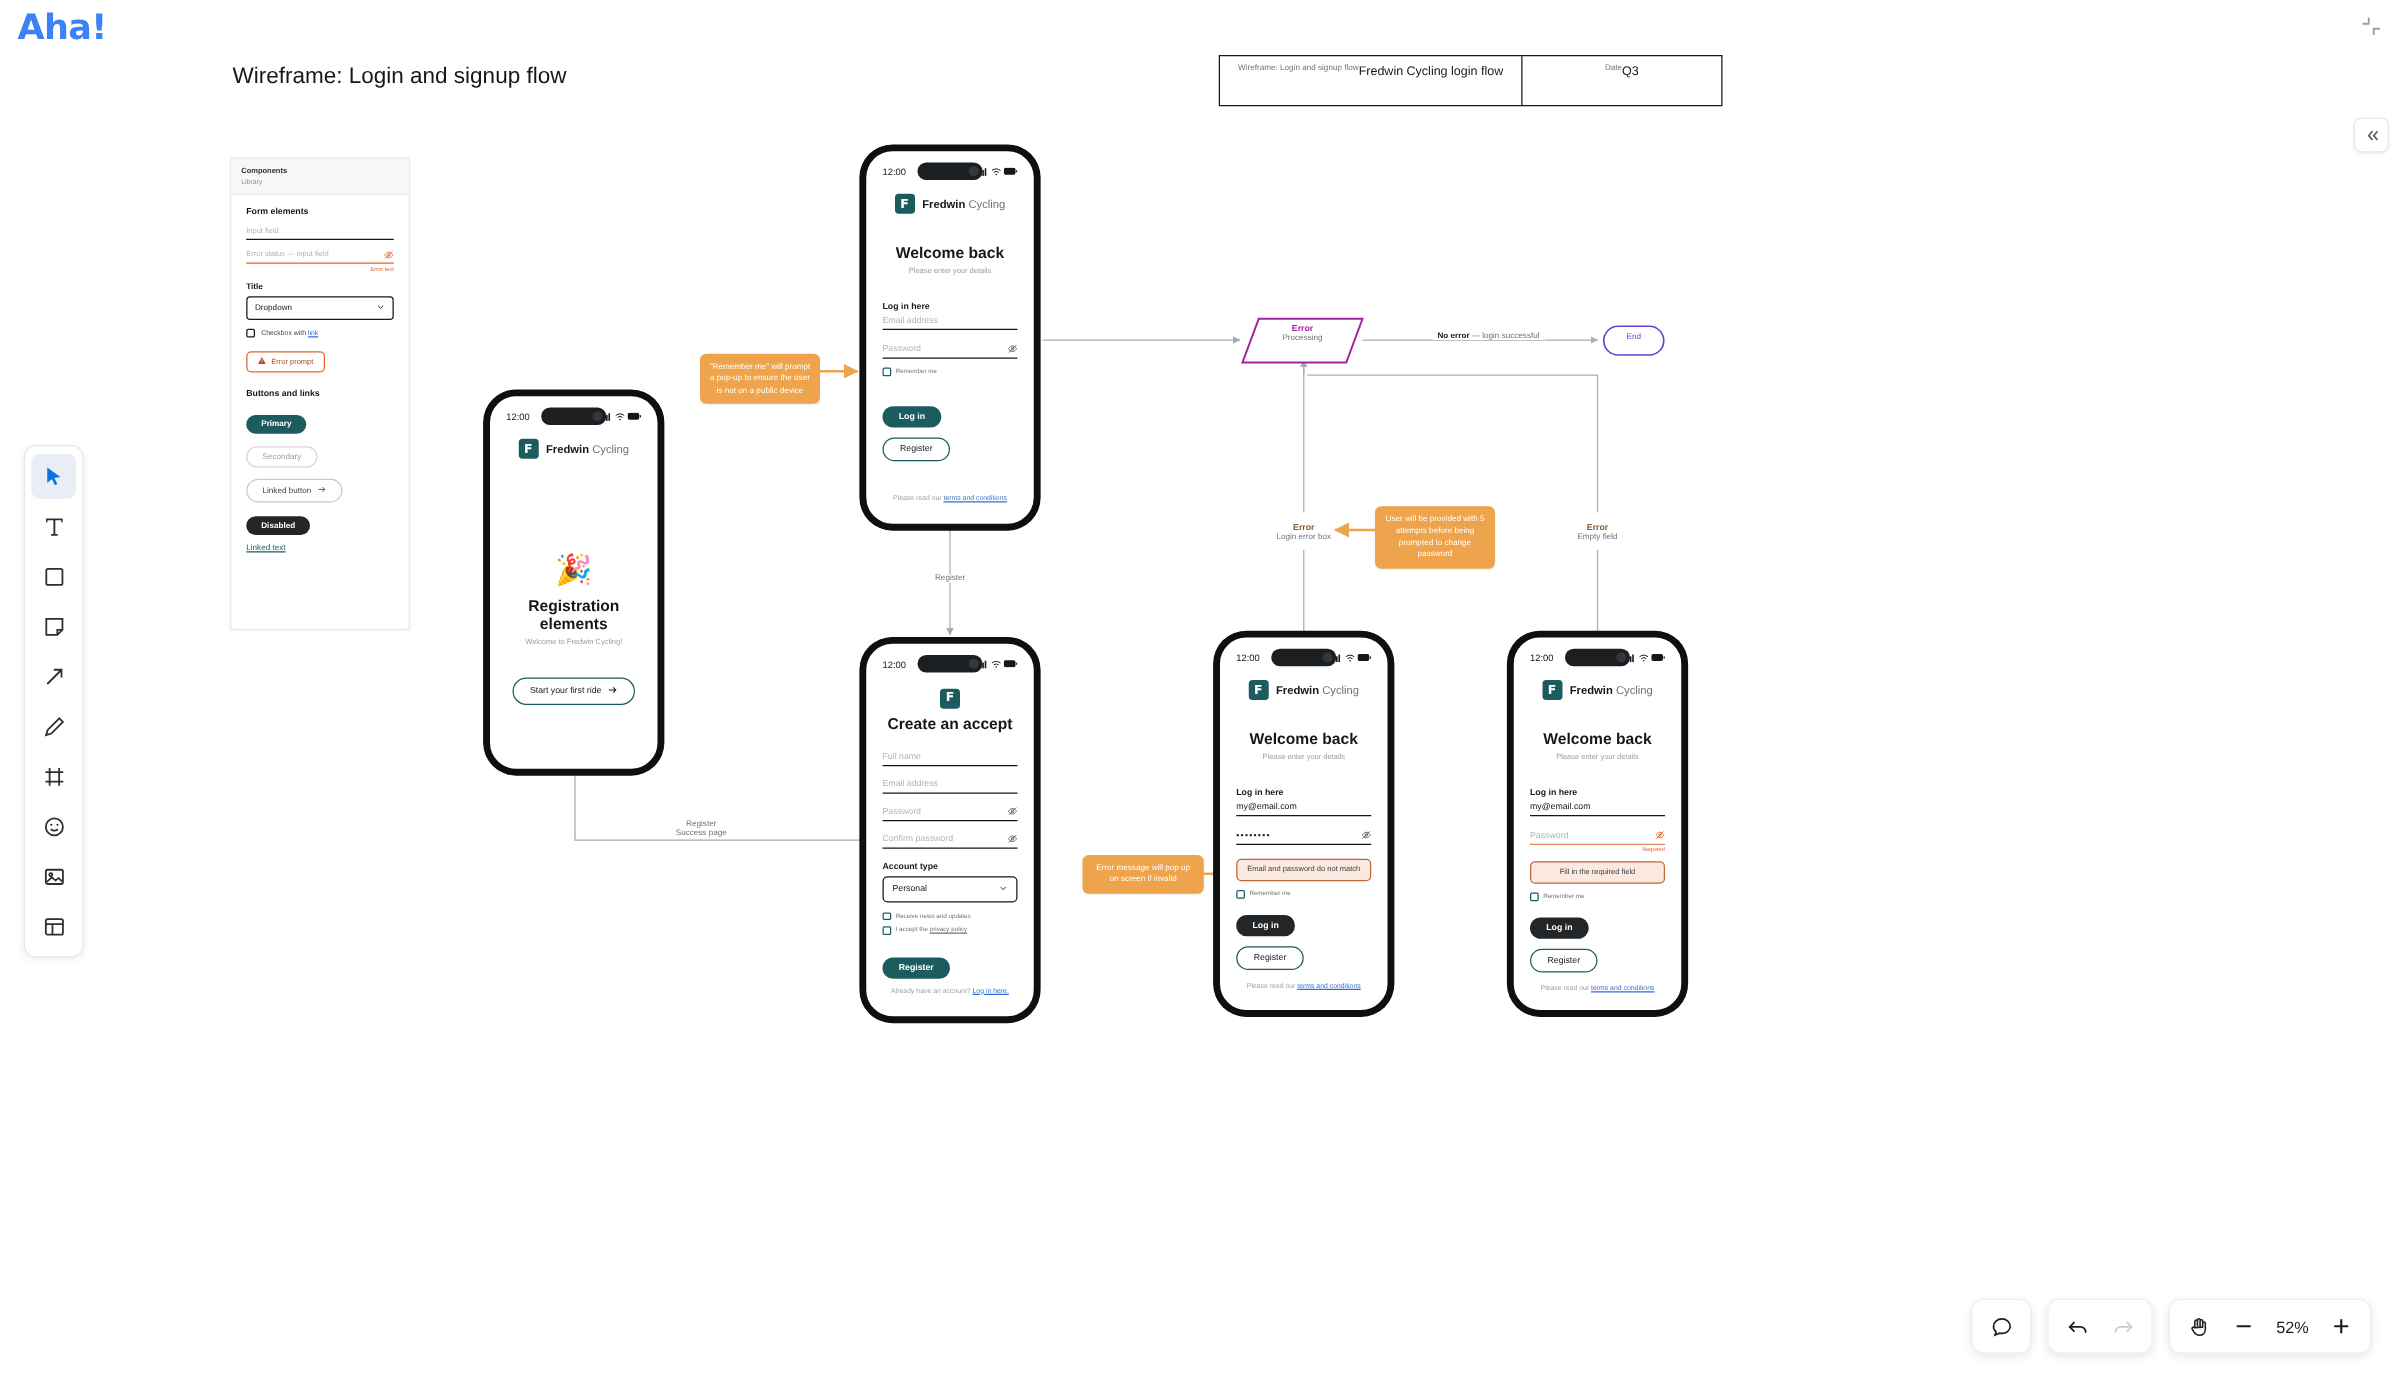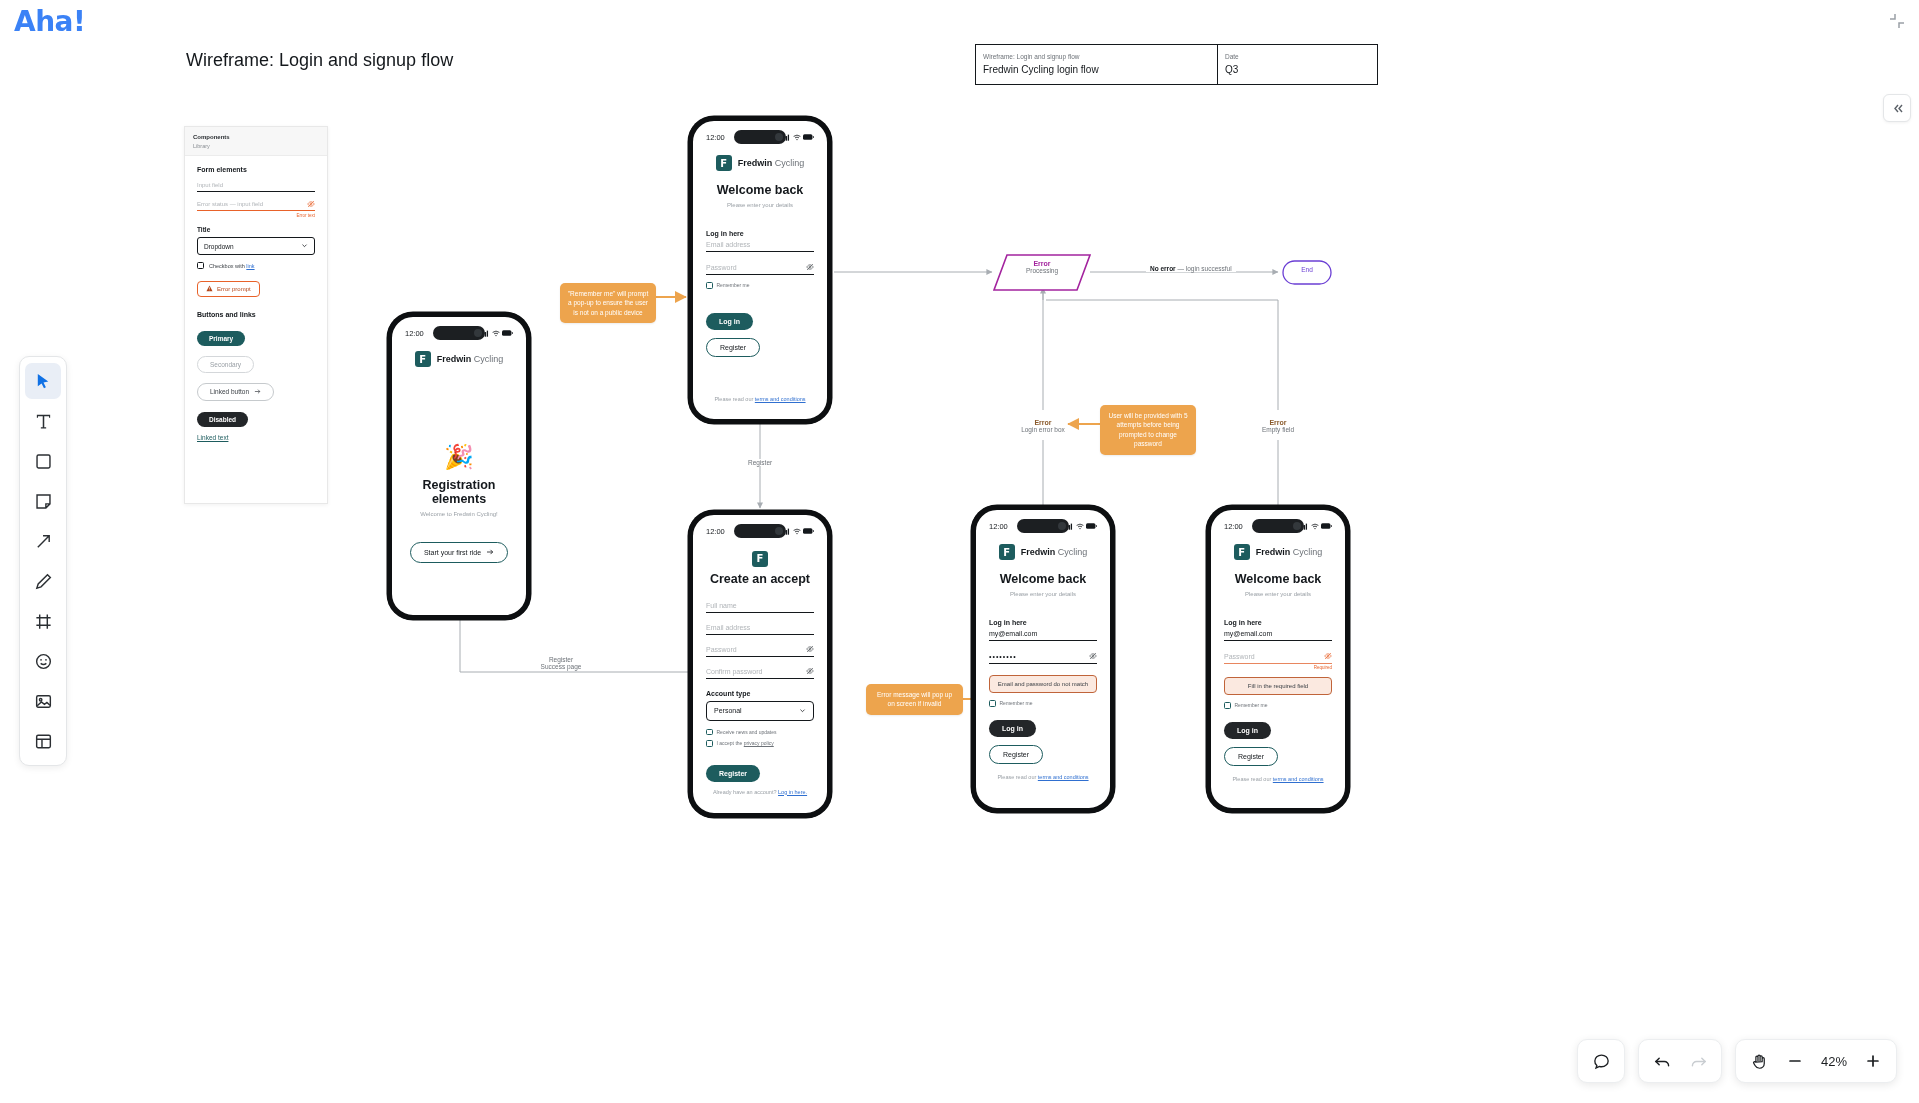--- a/index.html
+++ b/index.html
@@ -43,21 +43,21 @@
   .canvas-title {
     position: absolute; left: 186px; top: 50px;
     font-size: 18px; font-weight: 400; color: #14181c;
   }
 
   
   .titlecard {
     position: absolute; left: 975px; top: 44px; width: 403px; height: 41px;
     border: 1px solid #14181c; background: #fff; display: flex;
   }
-  .titlecard .cell { padding: 5px 7px; display: flex; flex-direction: column; justify-content: center; }
+  .titlecard .cell { padding: 5px 7px; display: flex; flex-direction: row; justify-content: center; }
   .titlecard .cell.left { width: 242px; border-right: 1px solid #14181c; }
   .titlecard .cell.right { flex: 1; }
   .tc-label { font-size: 6.5px; color: #6d7278; line-height: 1.5; }
   .tc-value { font-size: 10px; color: #14181c; line-height: 1.5; }
 
   
   .right-collapse {
     position: absolute; right: 8px; top: 94px; width: 28px; height: 28px;
     border: 1px solid #e4e6e8; border-radius: 6px; background: #fff;
     display: flex; align-items: center; justify-content: center;
@@ -132,21 +132,21 @@
   .flogo {
     width: 16px; height: 16px; border-radius: 3px; background: #1d5c5e;
     color: #fff; font-size: 10px; font-weight: 700;
     display: flex; align-items: center; justify-content: center;
     font-family: "DejaVu Sans", sans-serif;
   }
   .bname { font-size: 9px; color: #14181c; }
   .bname b { font-weight: 700; }
   .bname span { color: #6d7278; }
 
-  .p-h1 { text-align: center; font-size: 12.5px; font-weight: 700; color: #14181c; margin-top: 12px; }
+  .p-h1 { text-align: center; font-size: 12.5px; font-weight: 700; color: #14181c; margin-top: 24px; }
   .p-sub { text-align: center; font-size: 6px; color: #9aa0a6; margin-top: 5px; }
   .p-lbl { font-size: 7px; font-weight: 700; color: #14181c; }
   .p-field {
     font-size: 7px; color: #b0b4b8; padding: 4px 0 3px;
     border-bottom: 1px solid #14181c; position: relative;
   }
   .p-field.filled { color: #14181c; }
   .p-field.errline { border-bottom-color: #e8865f; }
   .p-eye { position: absolute; right: 0; top: 3px; color: #4b5055; }
   .p-eye.err { color: #e8622a; }
@@ -794,21 +794,21 @@
       <div class="bbtn">
         <svg width="19" height="19" viewBox="0 0 20 20" fill="none" stroke="currentColor" stroke-width="1.3" stroke-linejoin="round">
           <path d="M6.2 10.5 V5.4 a1.1 1.1 0 0 1 2.2 0 V9.6 M8.4 9.4 V4.3 a1.1 1.1 0 0 1 2.2 0 V9.4 M10.6 9.6 V5.1 a1.1 1.1 0 0 1 2.2 0 V10.2 M12.8 10.2 V7 a1.1 1.1 0 0 1 2.2 0 v5.1 c0 2.9-2.1 5-4.9 5 -2.3 0-3.7-1-4.6-2.6 L4 12 a1.15 1.15 0 0 1 1.9-1.3 Z"></path>
         </svg>
       </div>
       <div class="bbtn">
         <svg width="18" height="18" viewBox="0 0 20 20" stroke="currentColor" stroke-width="1.9" stroke-linecap="round">
             <path d="M4.5 10 H15.5"></path>
           </svg>
       </div>
-      <div class="zoomval">42%</div>
+      <div class="zoomval">52%</div>
       <div class="bbtn">
         <svg width="18" height="18" viewBox="0 0 20 20" stroke="currentColor" stroke-width="1.9" stroke-linecap="round">
             <path d="M4.5 10 H15.5 M10 4.5 V15.5"></path>
           </svg>
       </div>
     </div>
   </div>
 
 </div>
 

